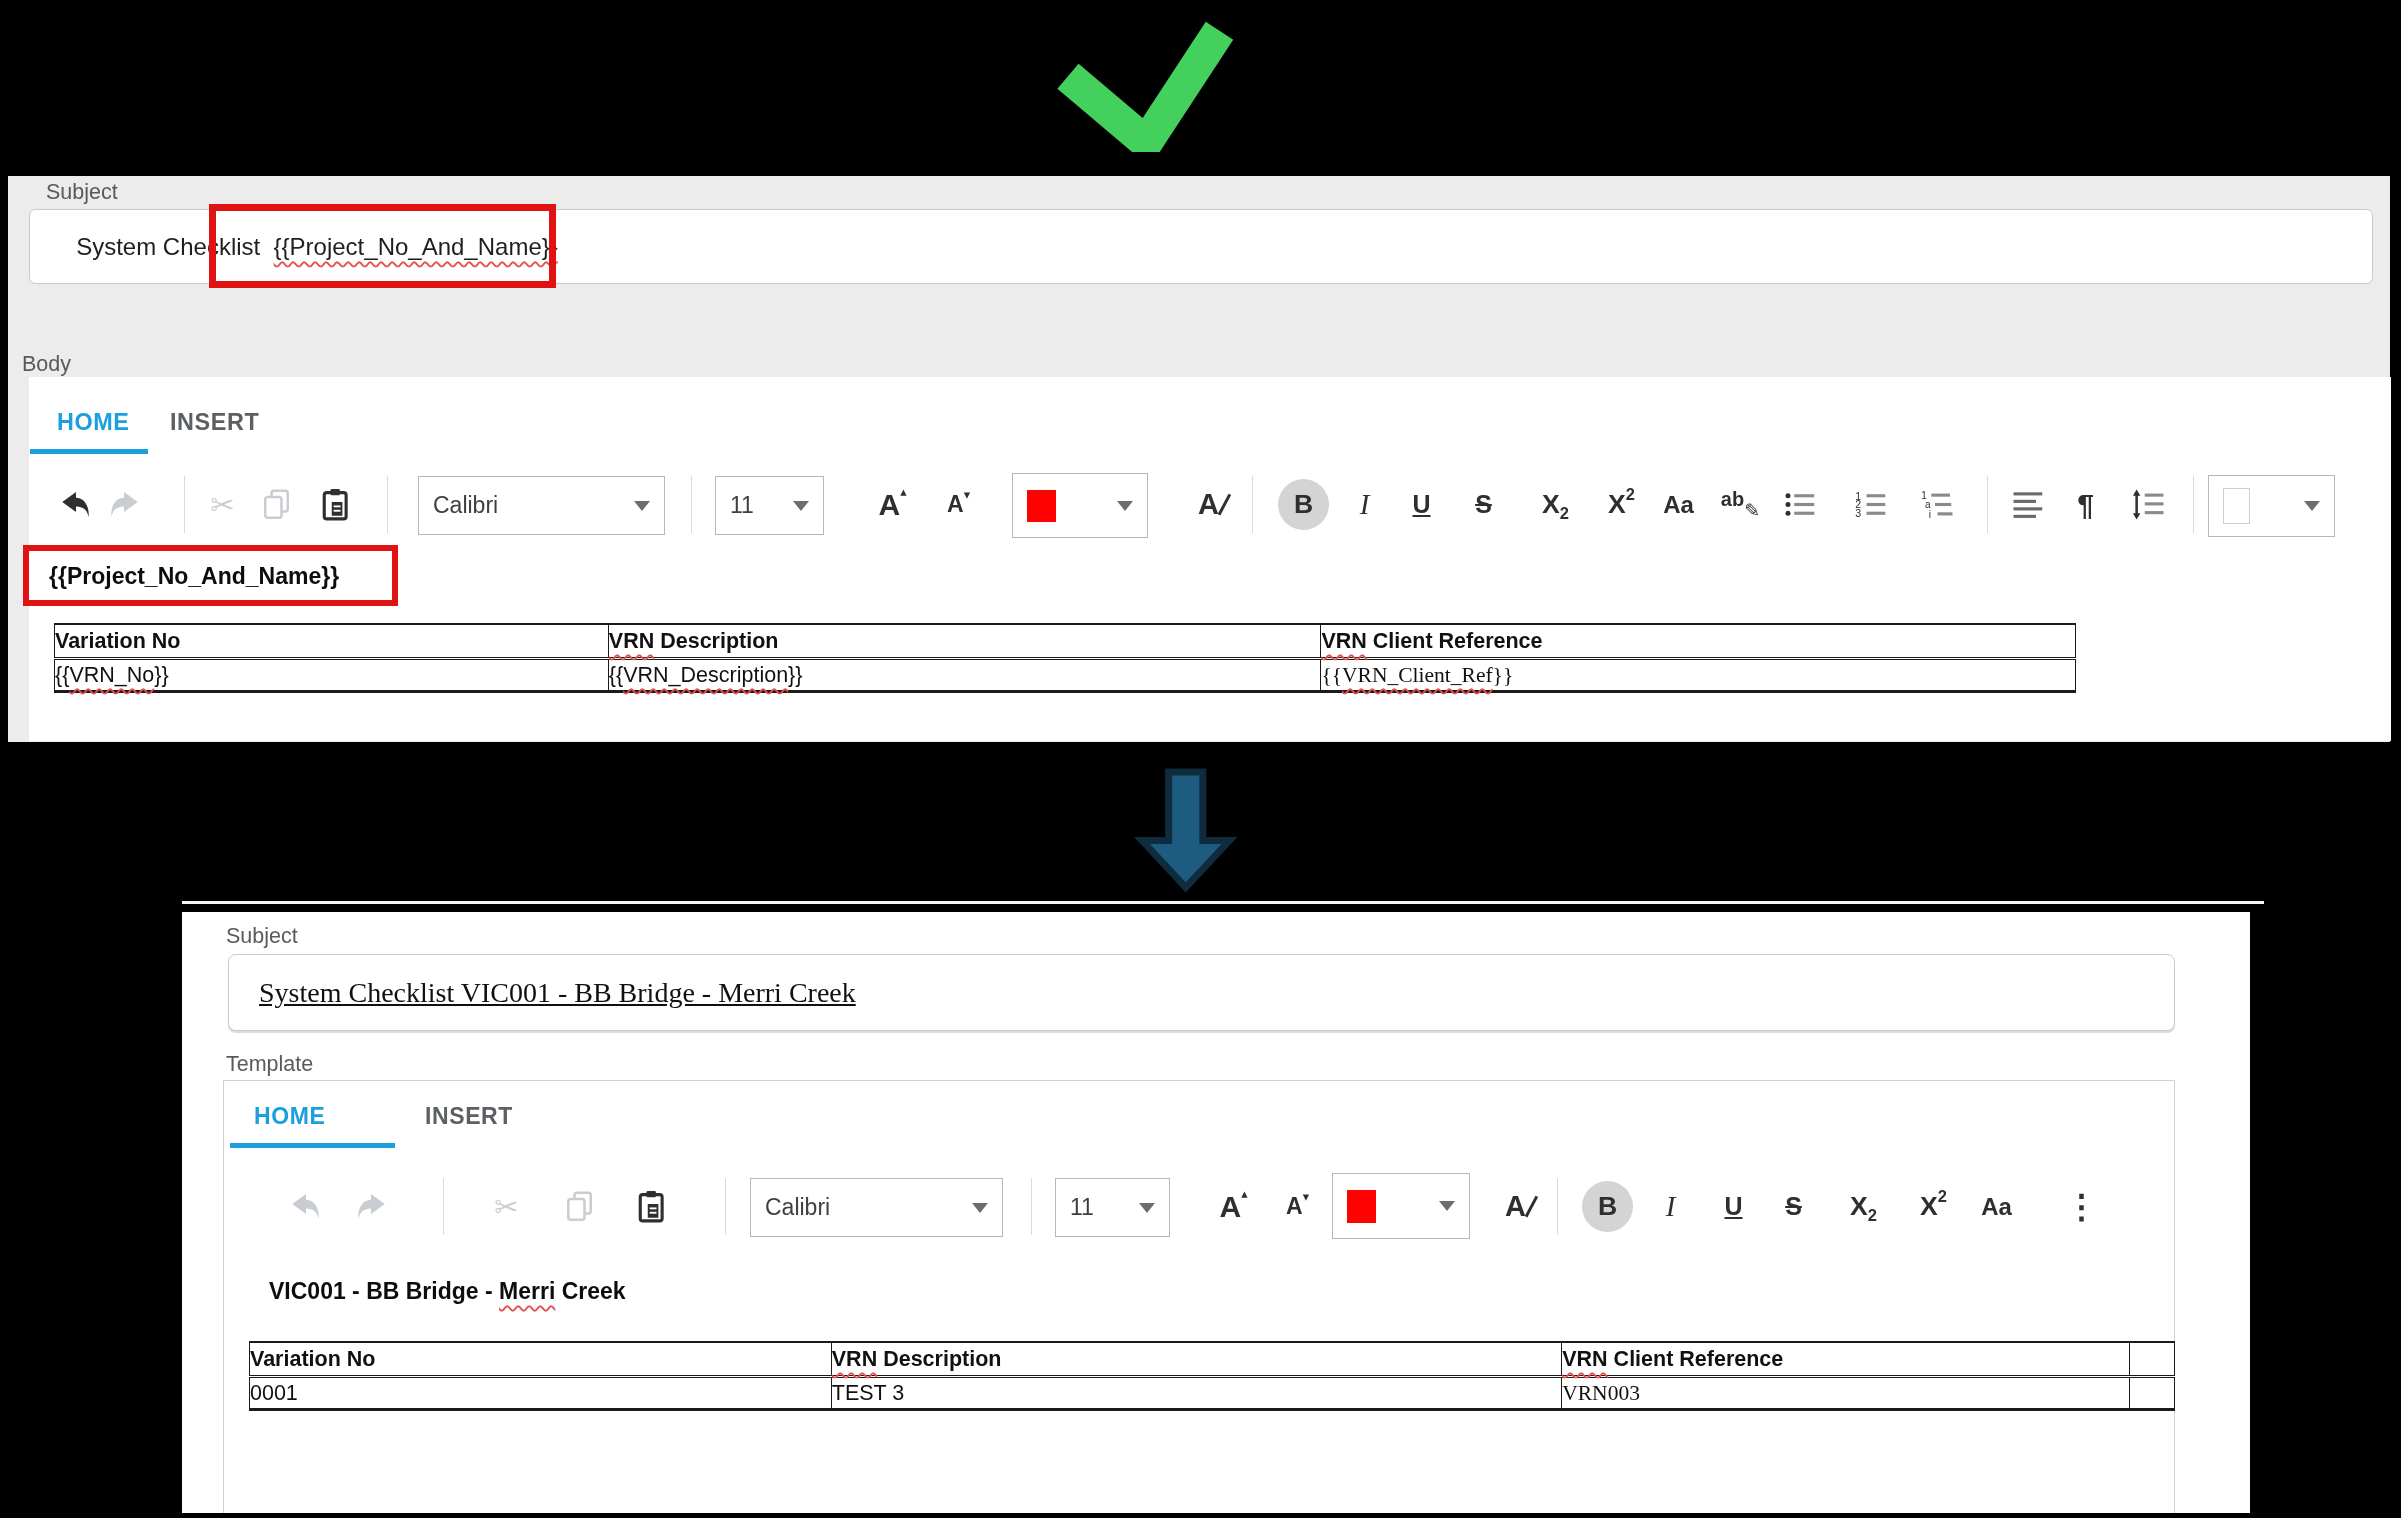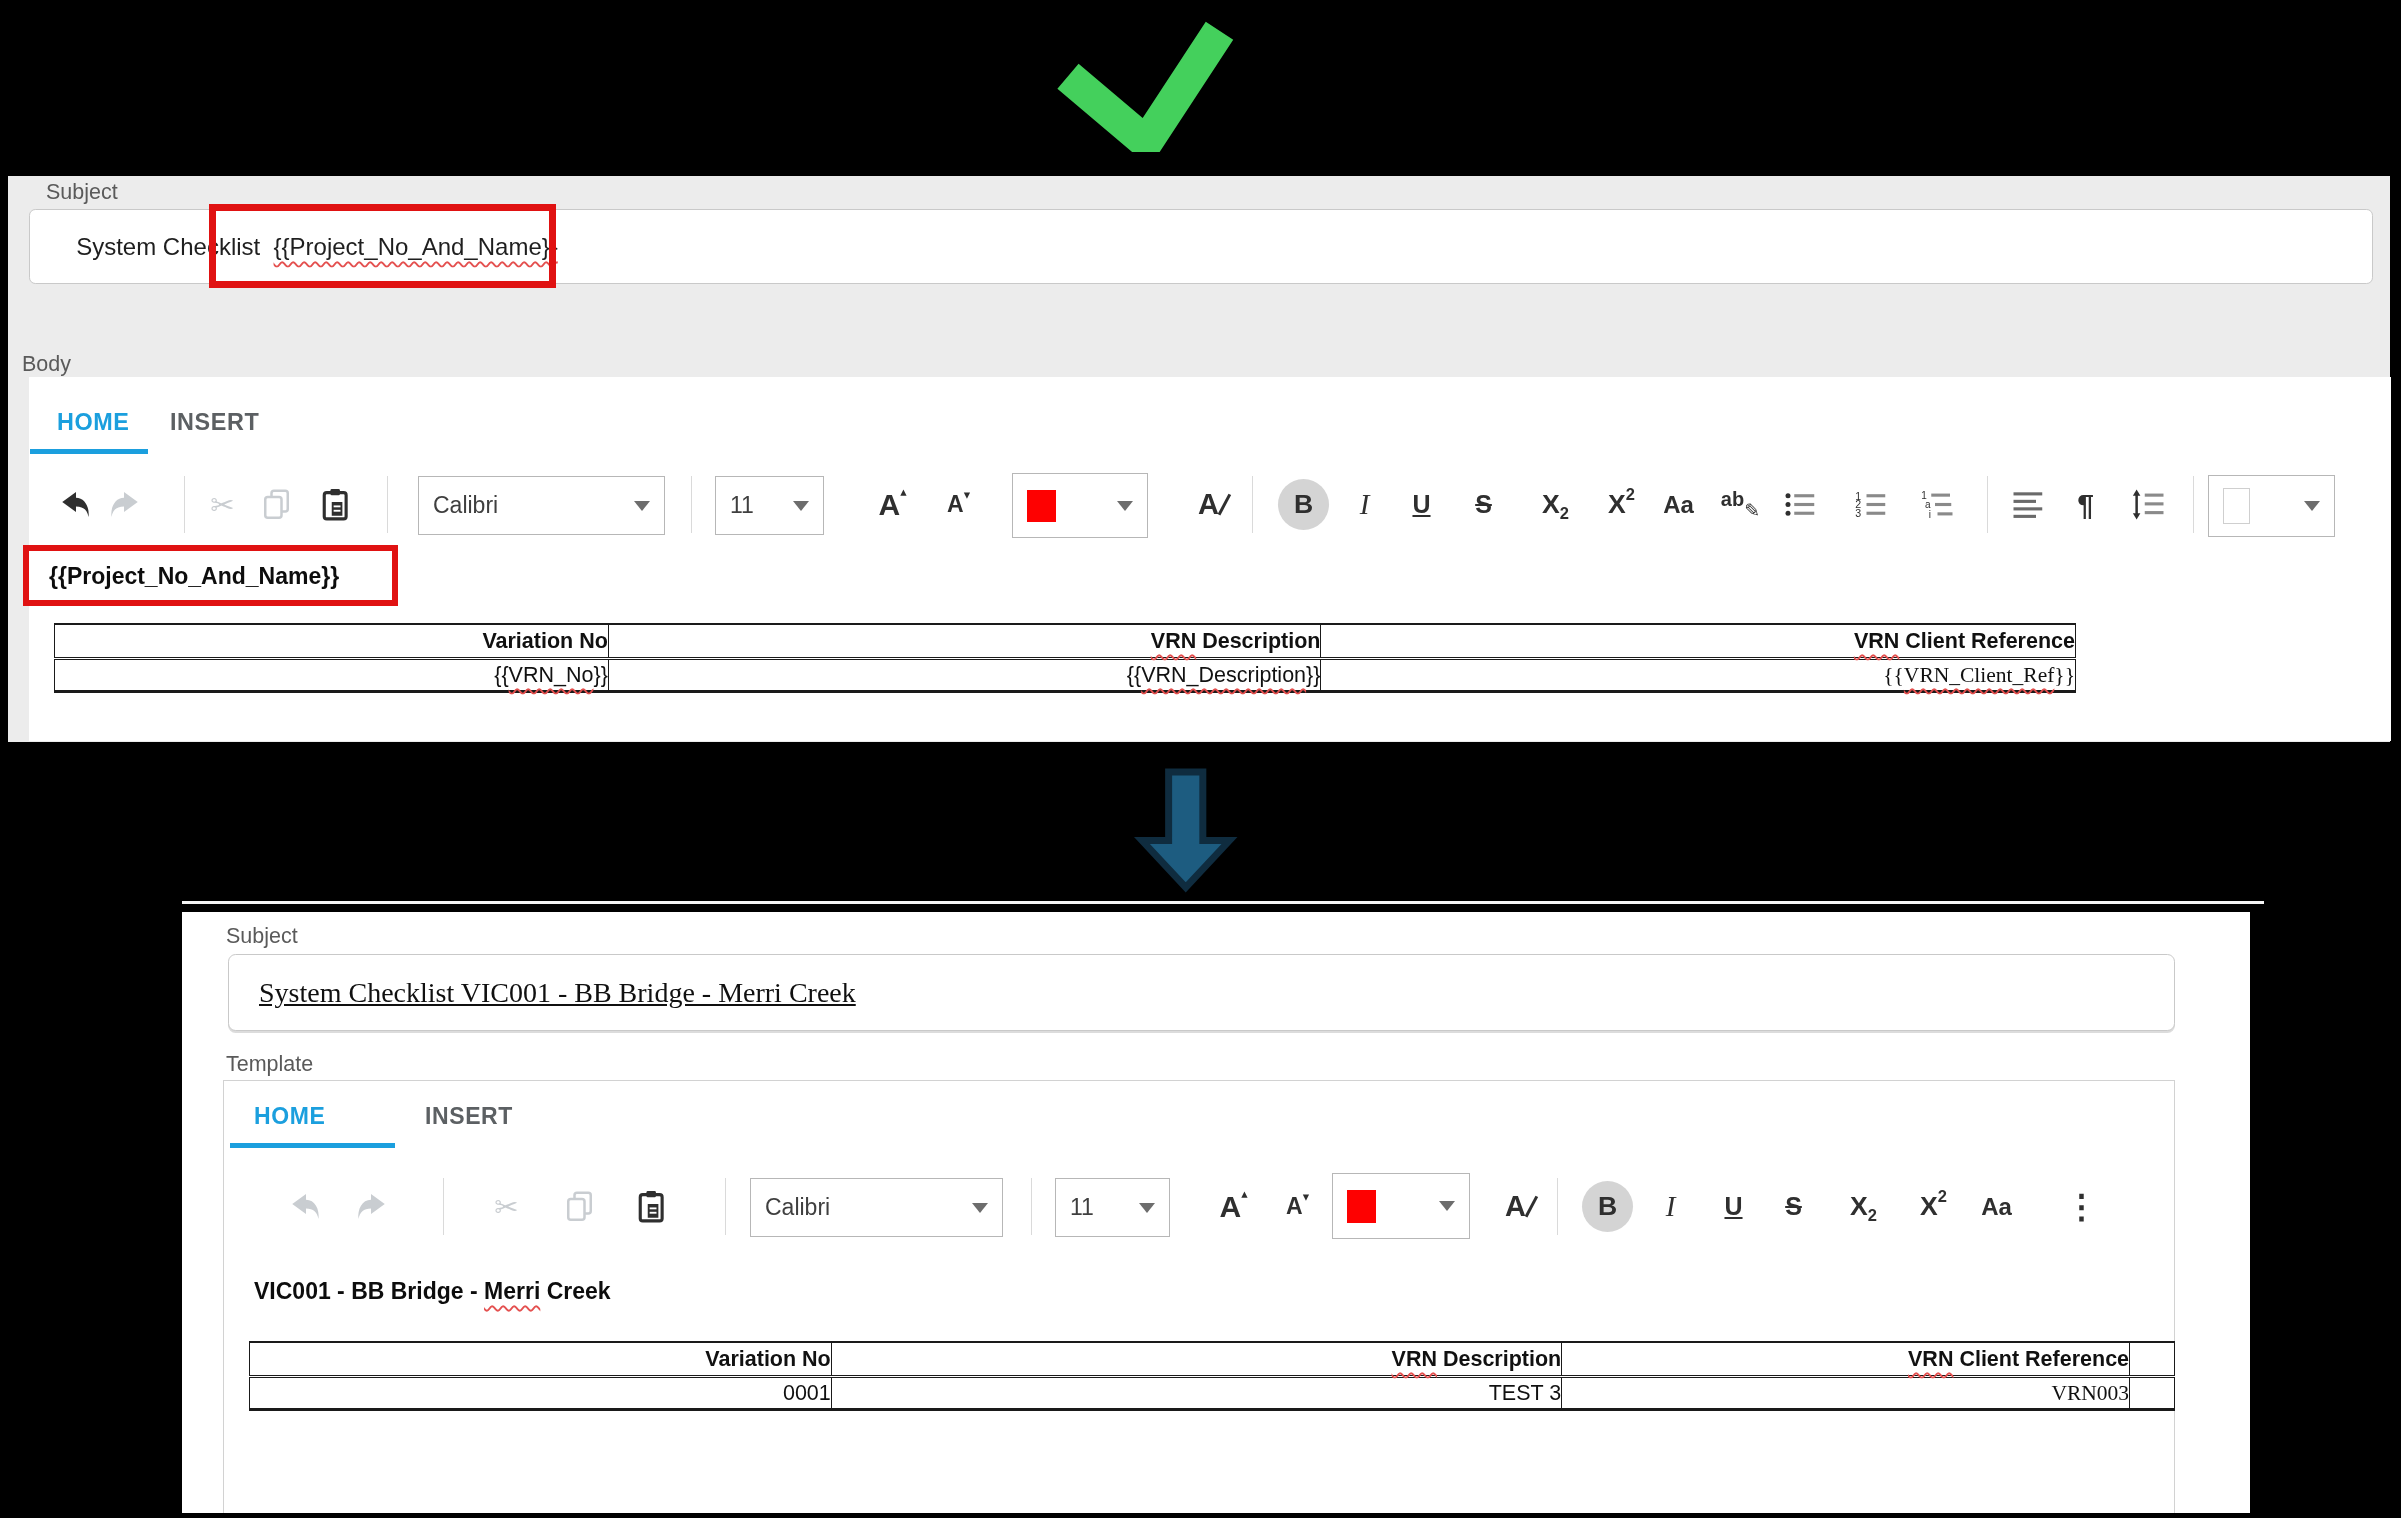--- a/index.html
+++ b/index.html
@@ -32,21 +32,21 @@
   .ital{font-family:"Liberation Serif",serif;font-style:italic;font-size:29px;}
   .unders{text-decoration:underline;font-weight:700;font-size:25px;}
   .st{text-decoration:line-through;font-weight:700;font-size:25px;}
   .xbase{font-weight:700;font-size:26.6px;}
   .xsub{font-weight:700;font-size:16.5px;position:relative;top:8.9px;}
   .xsup{font-weight:700;font-size:16.5px;position:relative;top:-10px;}
   .redbox{position:absolute;border:7px solid #e01212;box-sizing:border-box;}
   table{border-collapse:collapse;}
   .dtable{position:absolute;background:#fff;}
   .dtable td{border-left:1.9px solid #1a1a1a;border-right:1.9px solid #1a1a1a;
-             text-align:right;font-size:21.5px;color:#111;padding:0;}
+             text-align:left;font-size:21.5px;color:#111;padding:0;}
   .dtable .hrow td{font-weight:700;border-top:2.5px solid #1a1a1a;
                    border-bottom:3.8px double #1a1a1a;height:32px;}
   .dtable .drow td{border-bottom:3.8px double #1a1a1a;height:30px;}
   .dtable .lastrow td{border-bottom:3.2px solid #1a1a1a;}
   .serifcell{font-family:"Liberation Serif",serif;font-size:23.4px;}
   .heading{font-size:23px;font-weight:700;color:#0d0d0d;}
   svg{display:block;}
 </style>
 </head>
 <body>
@@ -350,21 +350,21 @@
     <span class="xbase">X</span>
     <span class="xsup">2</span>
   </div>
 <div class="tb" style="left:1968px;top:1175px;">
     <span style="font-size:24px;font-weight:700;">Aa</span>
   </div>
 <div class="tb" style="left:2053px;top:1175px;font-size:33px;font-weight:700;">
     <span>⋮</span>
   </div>
 
-<div class="abs" style="left:254px;top:1278px;">
+<div class="abs" style="left:269px;top:1278px;">
   <span class="heading"><span>VIC001 - BB Bridge - </span><span class="wavy">Merri</span><span> Creek</span></span>
 </div>
 
 <table class="dtable" style="left:249px;top:1341px;width:1926px;">
   <tbody>
       <tr class="hrow">
     <td style="width:582px;"><span>Variation No</span></td>
     <td style="width:731px;"><span class="wavy">VRN</span><span> Description</span></td>
     <td style="width:568px;"><span class="wavy">VRN</span><span> Client Reference</span></td>
     <td style="width:44px;"></td>

